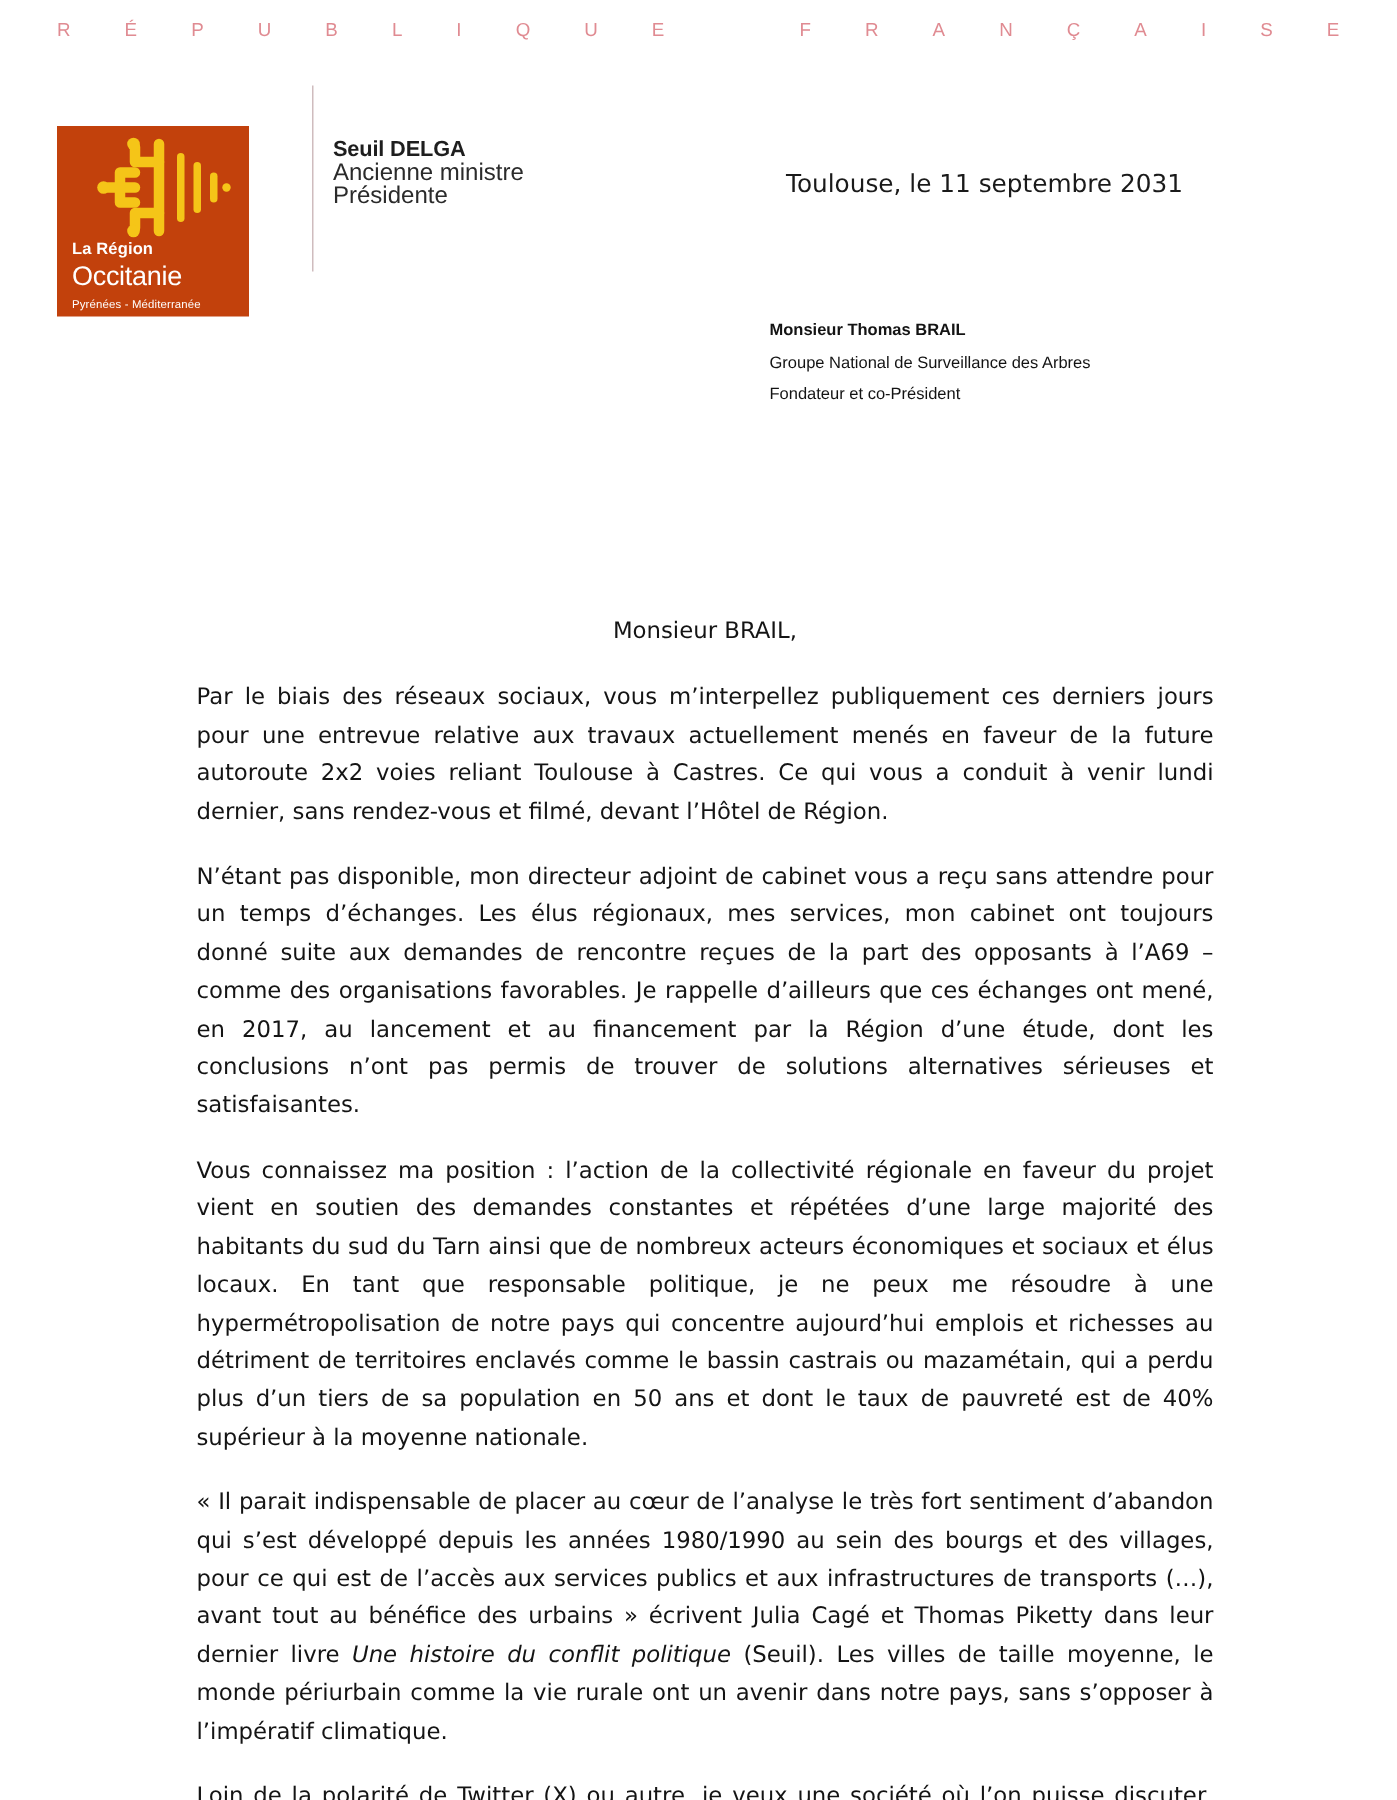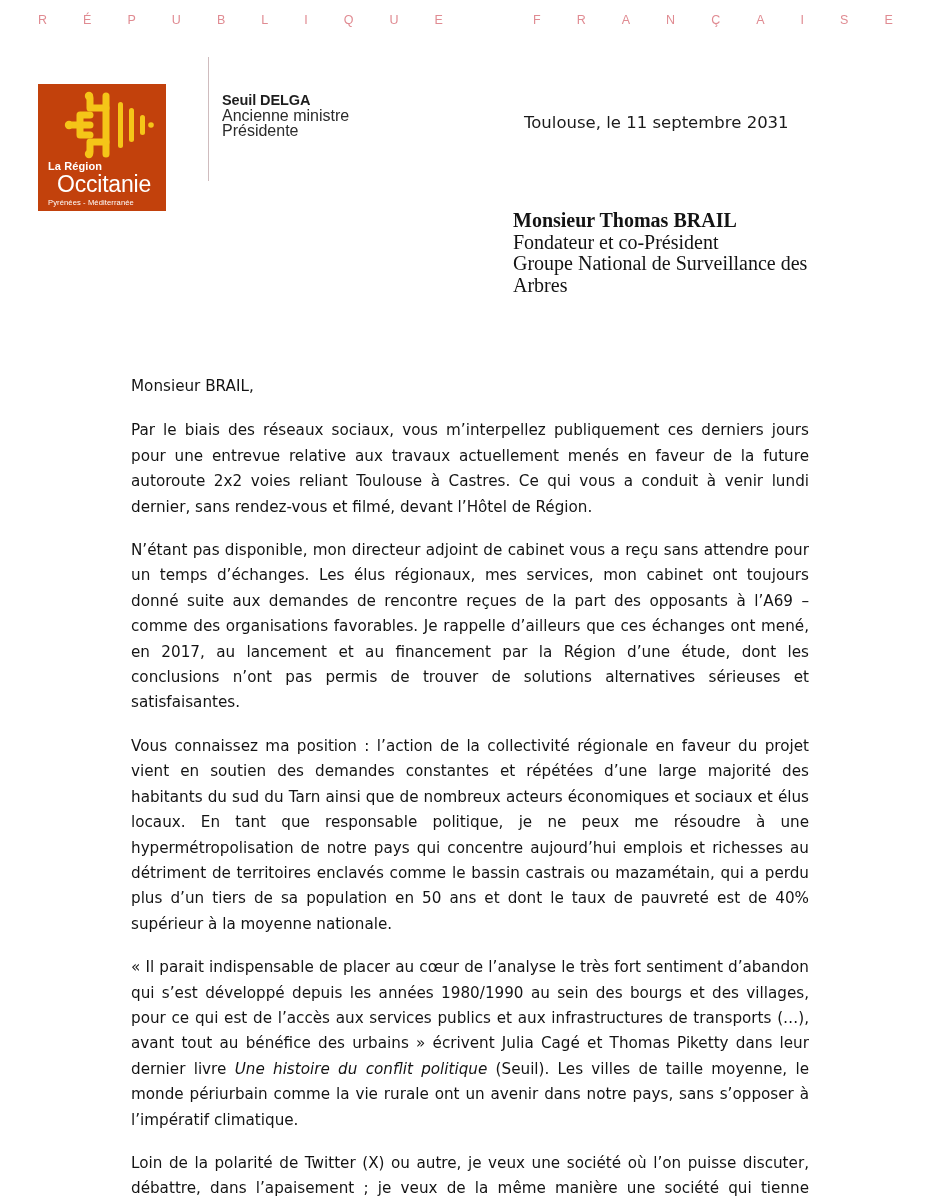--- a/index.html
+++ b/index.html
@@ -64,26 +64,25 @@
     color: #ffffff;
     font-family: "Liberation Sans", sans-serif;
   }
   .logo-text .l1 {
     font-size: 11px;
     font-weight: 600;
     line-height: 13px;
     letter-spacing: .1px;
   }
   .logo-text .l2 {
-    font-size: 23px;
+    font-size: 18px;
     font-weight: 400;
     line-height: 25px;
     letter-spacing: -.2px;
     margin-top: -1px;
-    text-align: center;
   }
   .logo-text .l3 {
     font-size: 7.6px;
     font-weight: 400;
     line-height: 10px;
     letter-spacing: .1px;
     margin-top: 1px;
   }
 
   
@@ -130,22 +129,22 @@
     color: #1a1a1a;
     white-space: nowrap;
   }
 
   
   .recipient {
     position: absolute;
     left: 513px;
     top: 210px;
     width: 310px;
-    font-family: Liberation Serif, serif;
-    font-size: 20px;
+    font-family: Liberation Sans, sans-serif;
+    font-size: 11px;
     line-height: 21.5px;
     color: #131313;
   }
   .recipient .r-name {
     font-weight: 700;
   }
 
   
   .body-text {
     position: absolute;
@@ -156,21 +155,22 @@
     font-size: 15.2px;
     line-height: 25.4px;
     color: #141414;
     text-align: justify;
   }
   .body-text p {
     margin: 0 0 18px 0;
   }
   .body-text p.salutation {
     margin-bottom: 19px;
-    text-align: left;
+    text-align: center;
+    margin-top: 34px;
   }
   .body-text p:last-child {
     margin-bottom: 0;
   }
   .body-text i {
   }
 </style>
 </head>
 <body>
 
@@ -231,22 +231,22 @@
   <div class="sender">
     <div class="name">Seuil DELGA</div>
     <div class="role">Ancienne ministre</div>
     <div class="role">Présidente</div>
   </div>
 
   <div class="date-line">Toulouse, le 11 septembre 2031</div>
 
   <div class="recipient">
     <div class="r-name">Monsieur Thomas BRAIL</div>
+    <div>Groupe National de Surveillance des Arbres</div>
     <div>Fondateur et co-Président</div>
-    <div>Groupe National de Surveillance des Arbres</div>
   </div>
 
   <div class="body-text">
     <p class="salutation">Monsieur BRAIL,</p>
     <p>Par le biais des réseaux sociaux, vous m’interpellez publiquement ces derniers jours pour une entrevue relative aux travaux actuellement menés en faveur de la future autoroute 2x2 voies reliant Toulouse à Castres. Ce qui vous a conduit à venir lundi dernier, sans rendez-vous et filmé, devant l’Hôtel de Région.</p>
     <p>N’étant pas disponible, mon directeur adjoint de cabinet vous a reçu sans attendre pour un temps d’échanges. Les élus régionaux, mes services, mon cabinet ont toujours donné suite aux demandes de rencontre reçues de la part des opposants à l’A69 – comme des organisations favorables. Je rappelle d’ailleurs que ces échanges ont mené, en 2017, au lancement et au financement par la Région d’une étude, dont les conclusions n’ont pas permis de trouver de solutions alternatives sérieuses et satisfaisantes.</p>
     <p>Vous connaissez ma position : l’action de la collectivité régionale en faveur du projet vient en soutien des demandes constantes et répétées d’une large majorité des habitants du sud du Tarn ainsi que de nombreux acteurs économiques et sociaux et élus locaux. En tant que responsable politique, je ne peux me résoudre à une hypermétropolisation de notre pays qui concentre aujourd’hui emplois et richesses au détriment de territoires enclavés comme le bassin castrais ou mazamétain, qui a perdu plus d’un tiers de sa population en 50 ans et dont le taux de pauvreté est de 40% supérieur à la moyenne nationale.</p>
     <p><span>« Il parait indispensable de placer au cœur de l’analyse le très fort sentiment d’abandon qui s’est développé depuis les années 1980/1990 au sein des bourgs et des villages, pour ce qui est de l’accès aux services publics et aux infrastructures de transports (…), avant tout au bénéfice des urbains » écrivent Julia Cagé et Thomas Piketty dans leur dernier livre </span><i>Une histoire du conflit politique</i><span> (Seuil). Les villes de taille moyenne, le monde périurbain comme la vie rurale ont un avenir dans notre pays, sans s’opposer à l’impératif climatique.</span></p>
     <p>Loin de la polarité de Twitter (X) ou autre, je veux une société où l’on puisse discuter, débattre, dans l’apaisement ; je veux de la même manière une société qui tienne compte des procédures légales et des décisions juridiques qui interrogent et valident (ou non) les projets.</p>
   </div>

